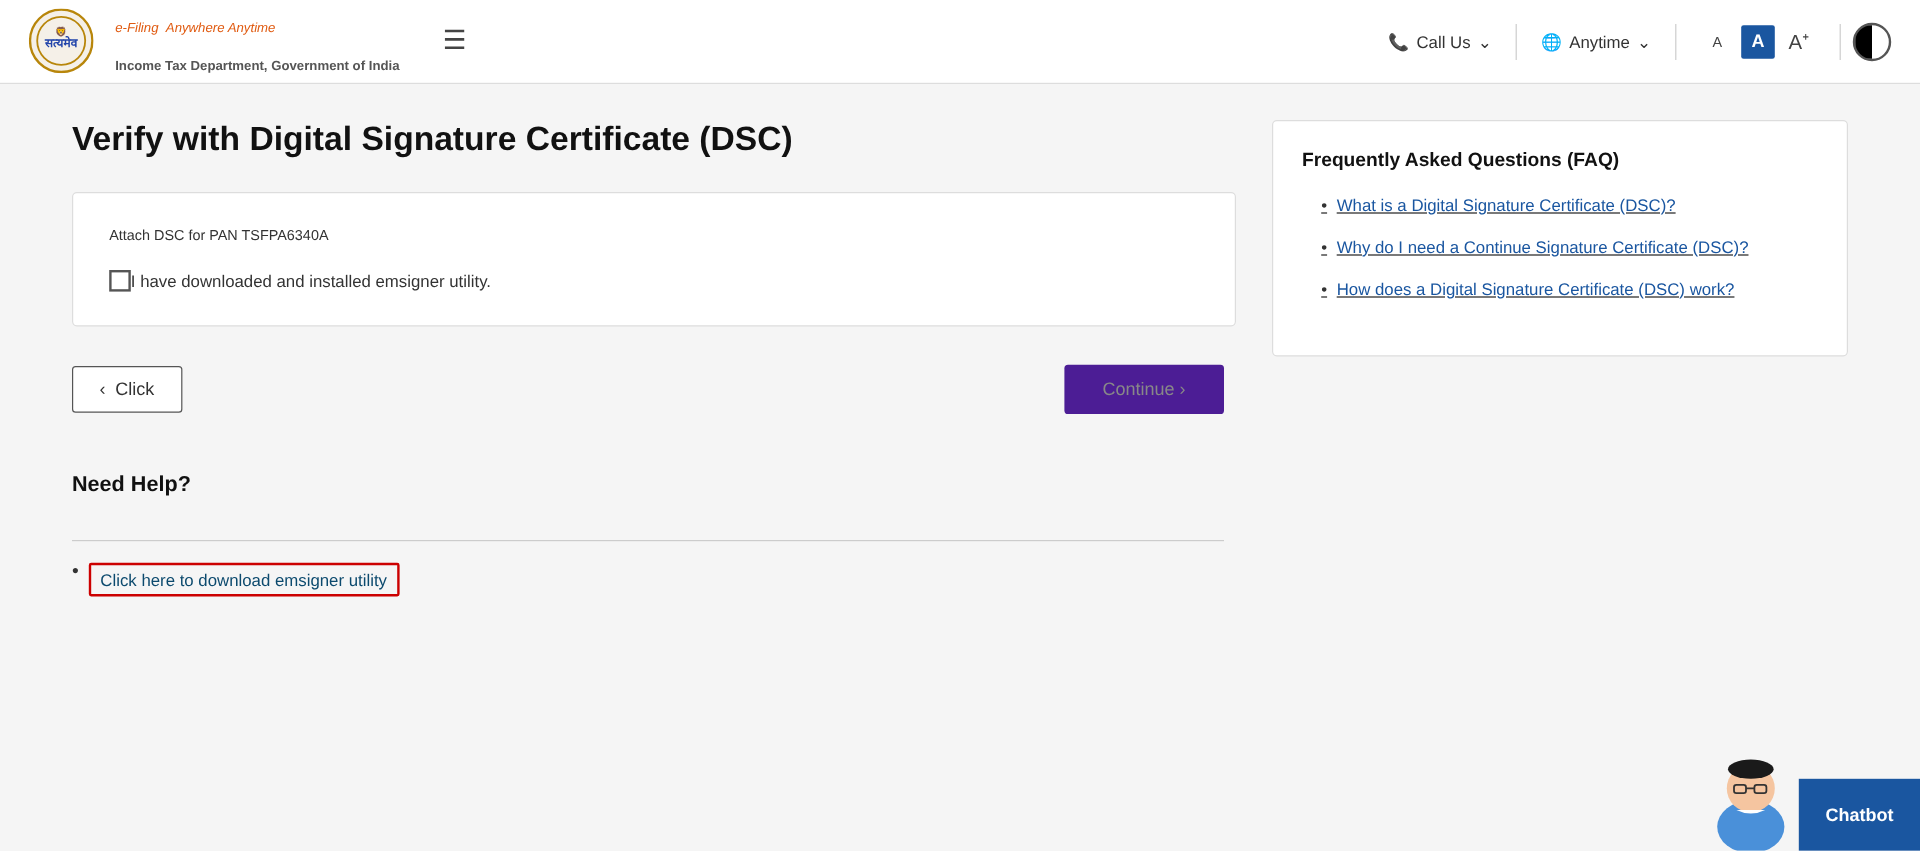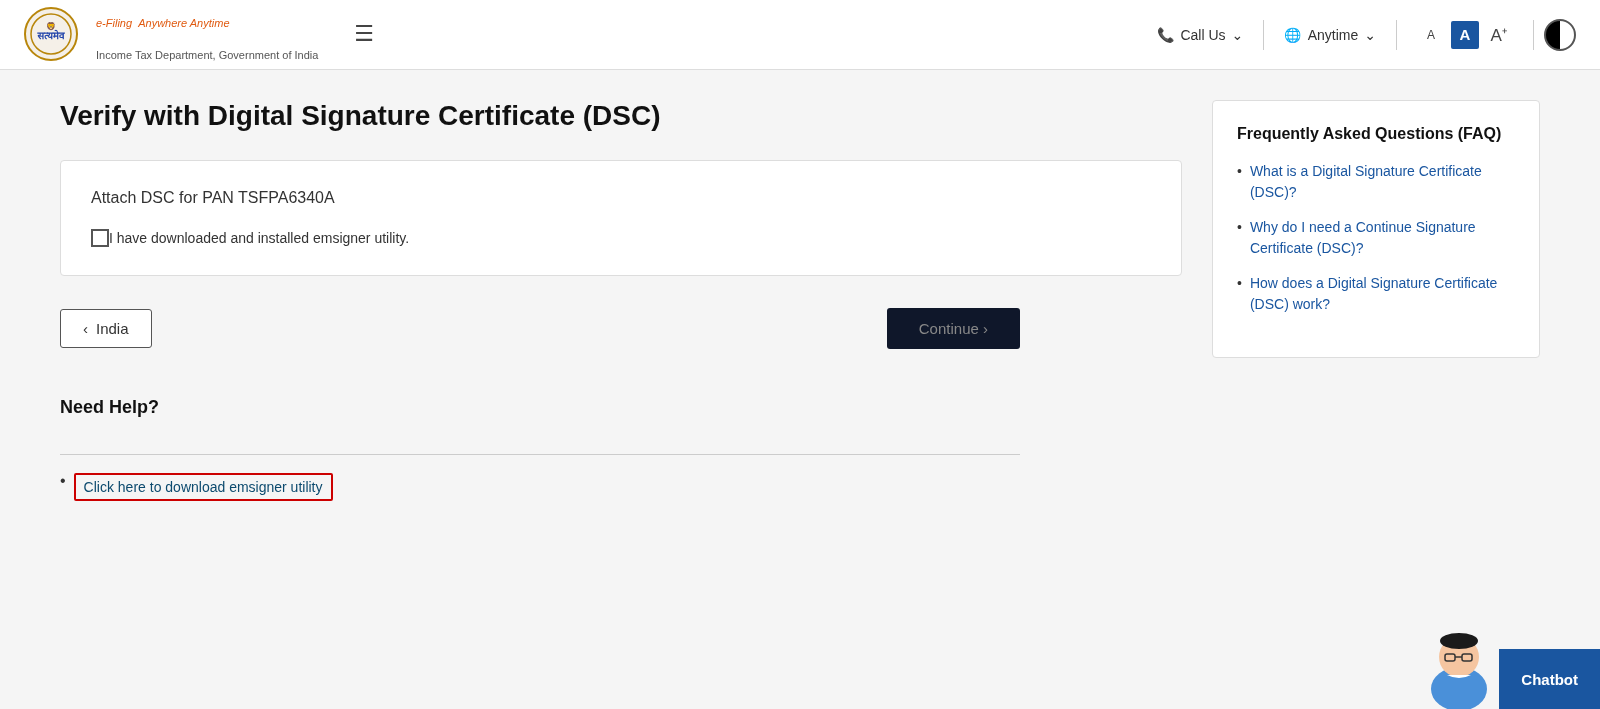--- a/index.html
+++ b/index.html
@@ -39,20 +39,21 @@
     }
     .logo-efiling span {
       font-size: 11px;
       font-weight: normal;
       color: #e05a10;
       font-style: italic;
     }
     .logo-subtitle {
       font-size: 11px;
       color: #555;
+      font-weight: bold;
     }
     .hamburger {
       font-size: 22px;
       color: #444;
       cursor: pointer;
       padding: 6px;
       margin-left: 12px;
     }
     .header-right {
       display: flex;
@@ -121,42 +122,42 @@
       padding: 30px 40px 40px 40px;
       display: flex;
       gap: 30px;
       align-items: flex-start;
     }
     .left-panel {
       flex: 1;
       min-width: 0;
     }
     .right-panel {
-      width: 328px;
+      width: 480px;
       flex-shrink: 0;
     }
 
     
     .page-title {
       font-size: 28px;
       font-weight: bold;
       color: #111;
       margin-bottom: 28px;
     }
 
     
     .dsc-card {
       background: #fff;
       border: 1px solid #ddd;
       border-radius: 4px;
       padding: 28px 30px;
       margin-bottom: 32px;
     }
     .dsc-pan-label {
-      font-size: 16px;
+      font-size: 12px;
       color: #333;
       margin-bottom: 22px;
     }
     .checkbox-row {
       display: flex;
       align-items: center;
       gap: 0;
     }
     .checkbox-input {
       width: 18px;
@@ -187,21 +188,21 @@
       gap: 8px;
       border: 1.5px solid #555;
       background: #fff;
       color: #333;
       font-size: 15px;
       padding: 10px 22px;
       cursor: pointer;
       border-radius: 3px;
     }
     .continue-btn {
-      background: #0f172a;
+      background: #4c1d95;
       color: #888;
       font-size: 15px;
       padding: 12px 32px;
       border: none;
       border-radius: 3px;
       cursor: not-allowed;
     }
 
     
     .need-help-title {
@@ -258,21 +259,22 @@
     }
     .faq-title {
       font-size: 16px;
       font-weight: bold;
       color: #111;
       margin-bottom: 18px;
     }
     .faq-list {
       list-style: none;
       padding: 0;
-      margin: 0;
+      margin: 16px;
+      text-decoration: underline;
     }
     .faq-list li {
       display: flex;
       gap: 8px;
       margin-bottom: 14px;
       font-size: 14px;
       line-height: 1.5;
     }
     .faq-list li::before {
       content: "•";
@@ -380,21 +382,21 @@
       <p class="dsc-pan-label">Attach DSC for PAN TSFPA6340A</p>
       <div class="checkbox-row">
         <input type="checkbox" class="checkbox-input" style="">
         <label class="checkbox-label">I have downloaded and installed emsigner utility.</label>
       </div>
     </div>
 
     <div class="buttons-row">
       <button class="back-btn">
         <span>‹</span>
-        <span>India</span>
+        <span>Click</span>
       </button>
       <button class="continue-btn" disabled="">
         <span>Continue ›</span>
       </button>
     </div>
 
     <h2 class="need-help-title">Need Help?</h2>
     <hr class="need-help-divider">
     <ul class="help-list">
       <li>

